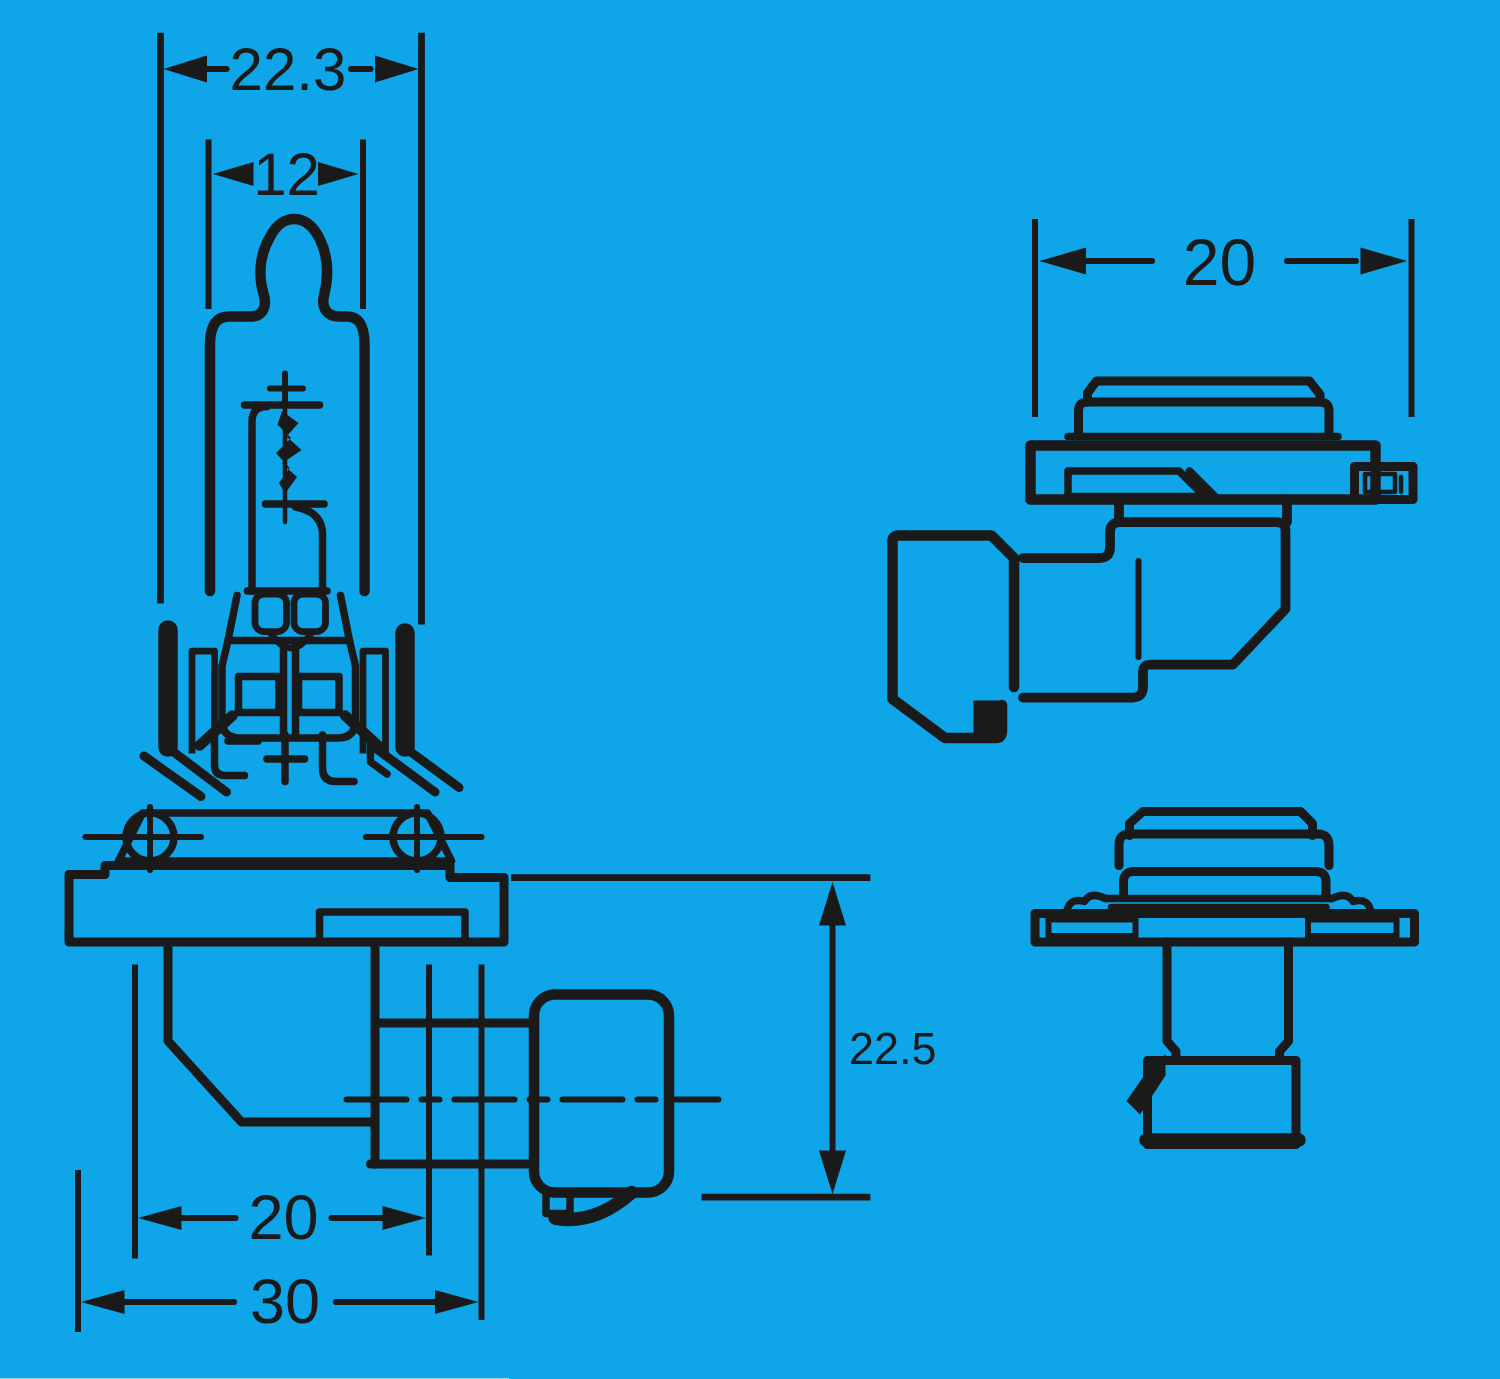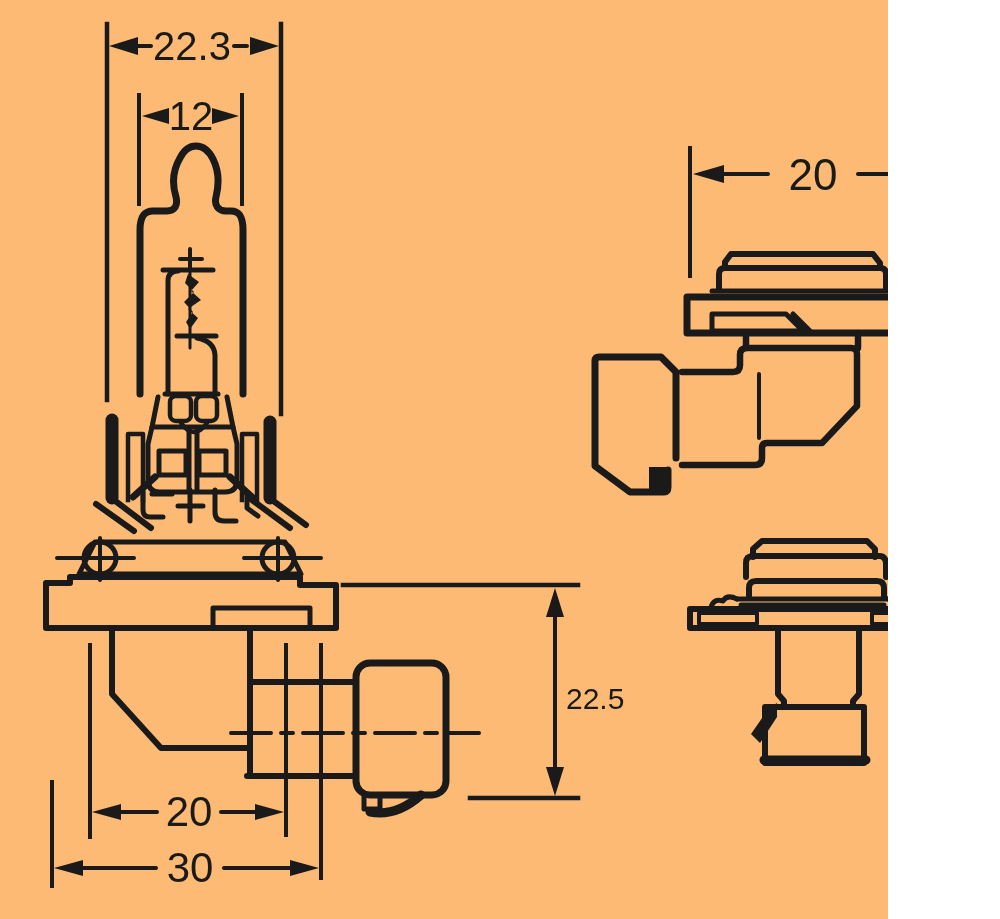--- a/index.html
+++ b/index.html
@@ -1,16 +1,16 @@
 <!DOCTYPE html>
 <html style="--ink: #1a1a1a;"><head>
 <meta charset="utf-8">
 <style>
   html,body{margin:0;padding:0;background:#fff;}
-  .canvas{position:relative;width:888px;height:919px;background:#fdba74;overflow:hidden;}
+  .canvas{position:relative;width:1000px;height:919px;background:#0ea5e9;overflow:hidden;}
   svg{display:block;}
   .ln{stroke:var(--ink,#1a1a1a);fill:none;stroke-linejoin:round;stroke-linecap:round;}
   .sq{stroke-linecap:square;}
   .fl{fill:var(--ink,#1a1a1a);stroke:none;}
   .w3{stroke-width:3px;} .w4{stroke-width:4px;} .w45{stroke-width:4.5px;}
   .w5{stroke-width:5px;} .w6{stroke-width:6px;} .w65{stroke-width:6.5px;}
   .w7{stroke-width:7px;} .w9{stroke-width:9px;} .w13{stroke-width:13px;}
   text.dim{font-family:"Liberation Sans","DejaVu Sans",sans-serif;fill:var(--ink,#1a1a1a);}
   .f40{font-size:40px;} .f42{font-size:42px;} .f30{font-size:30px;} .f44{font-size:44px;}
   .mid{text-anchor:middle;}

